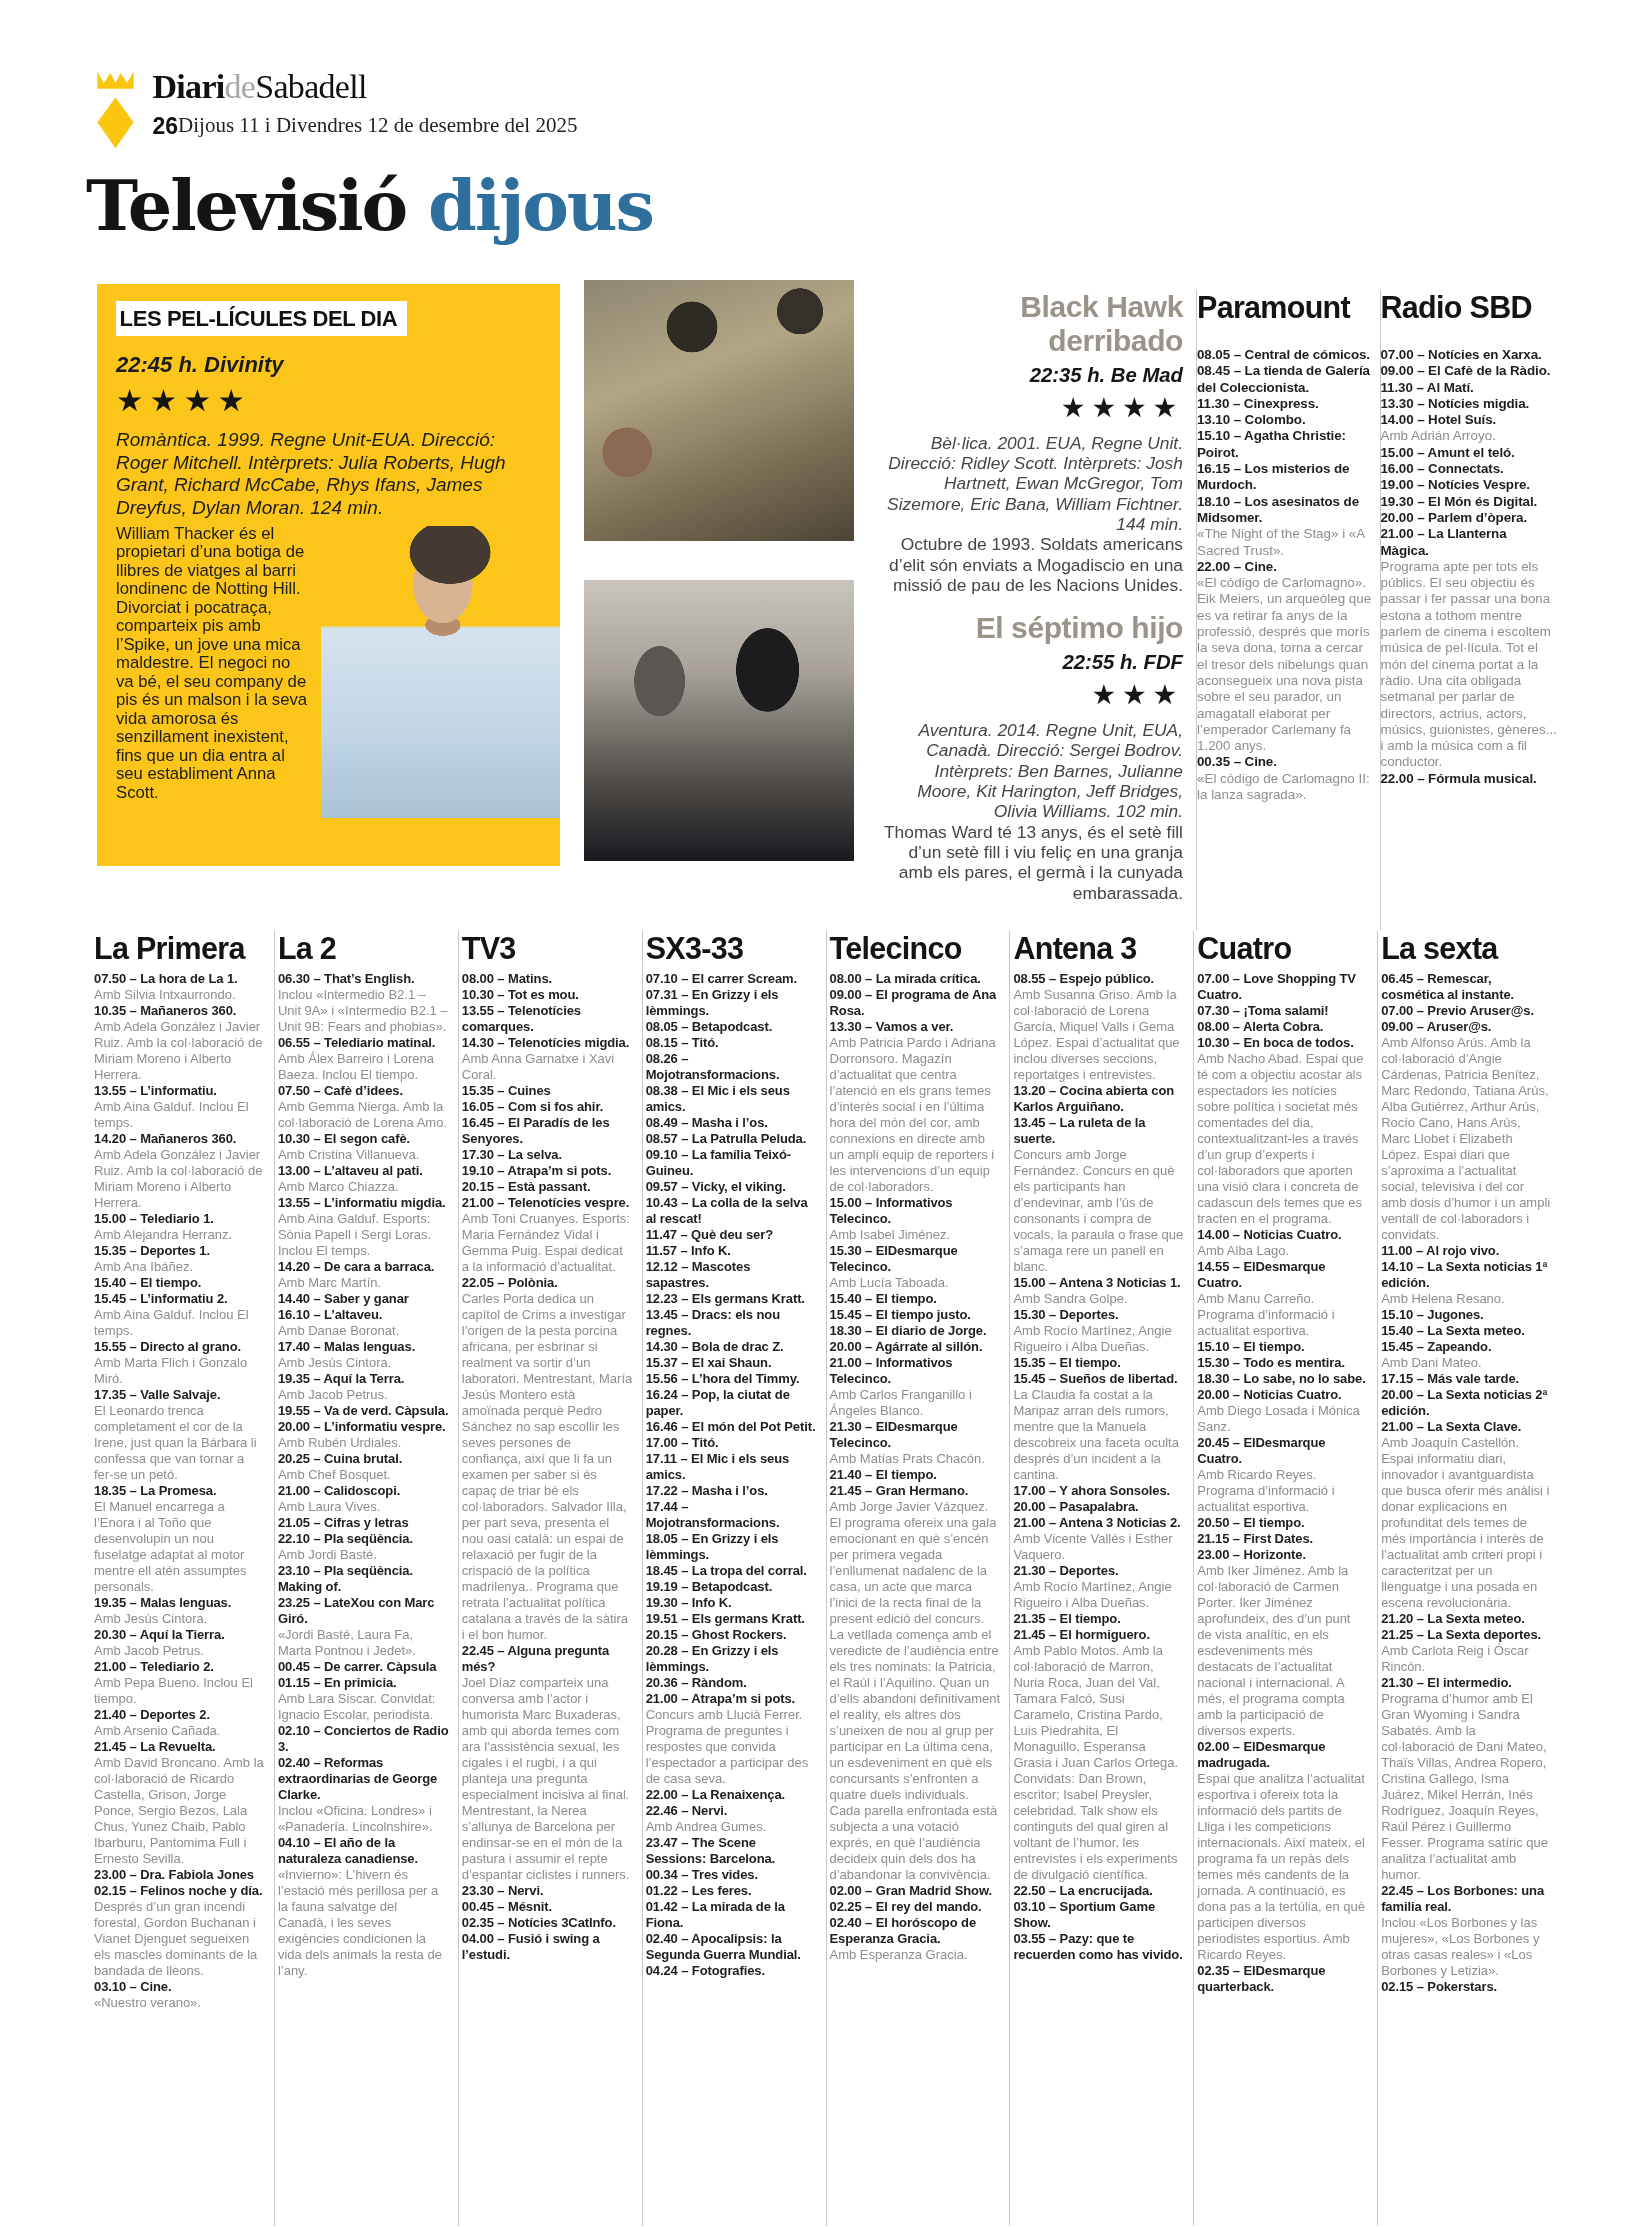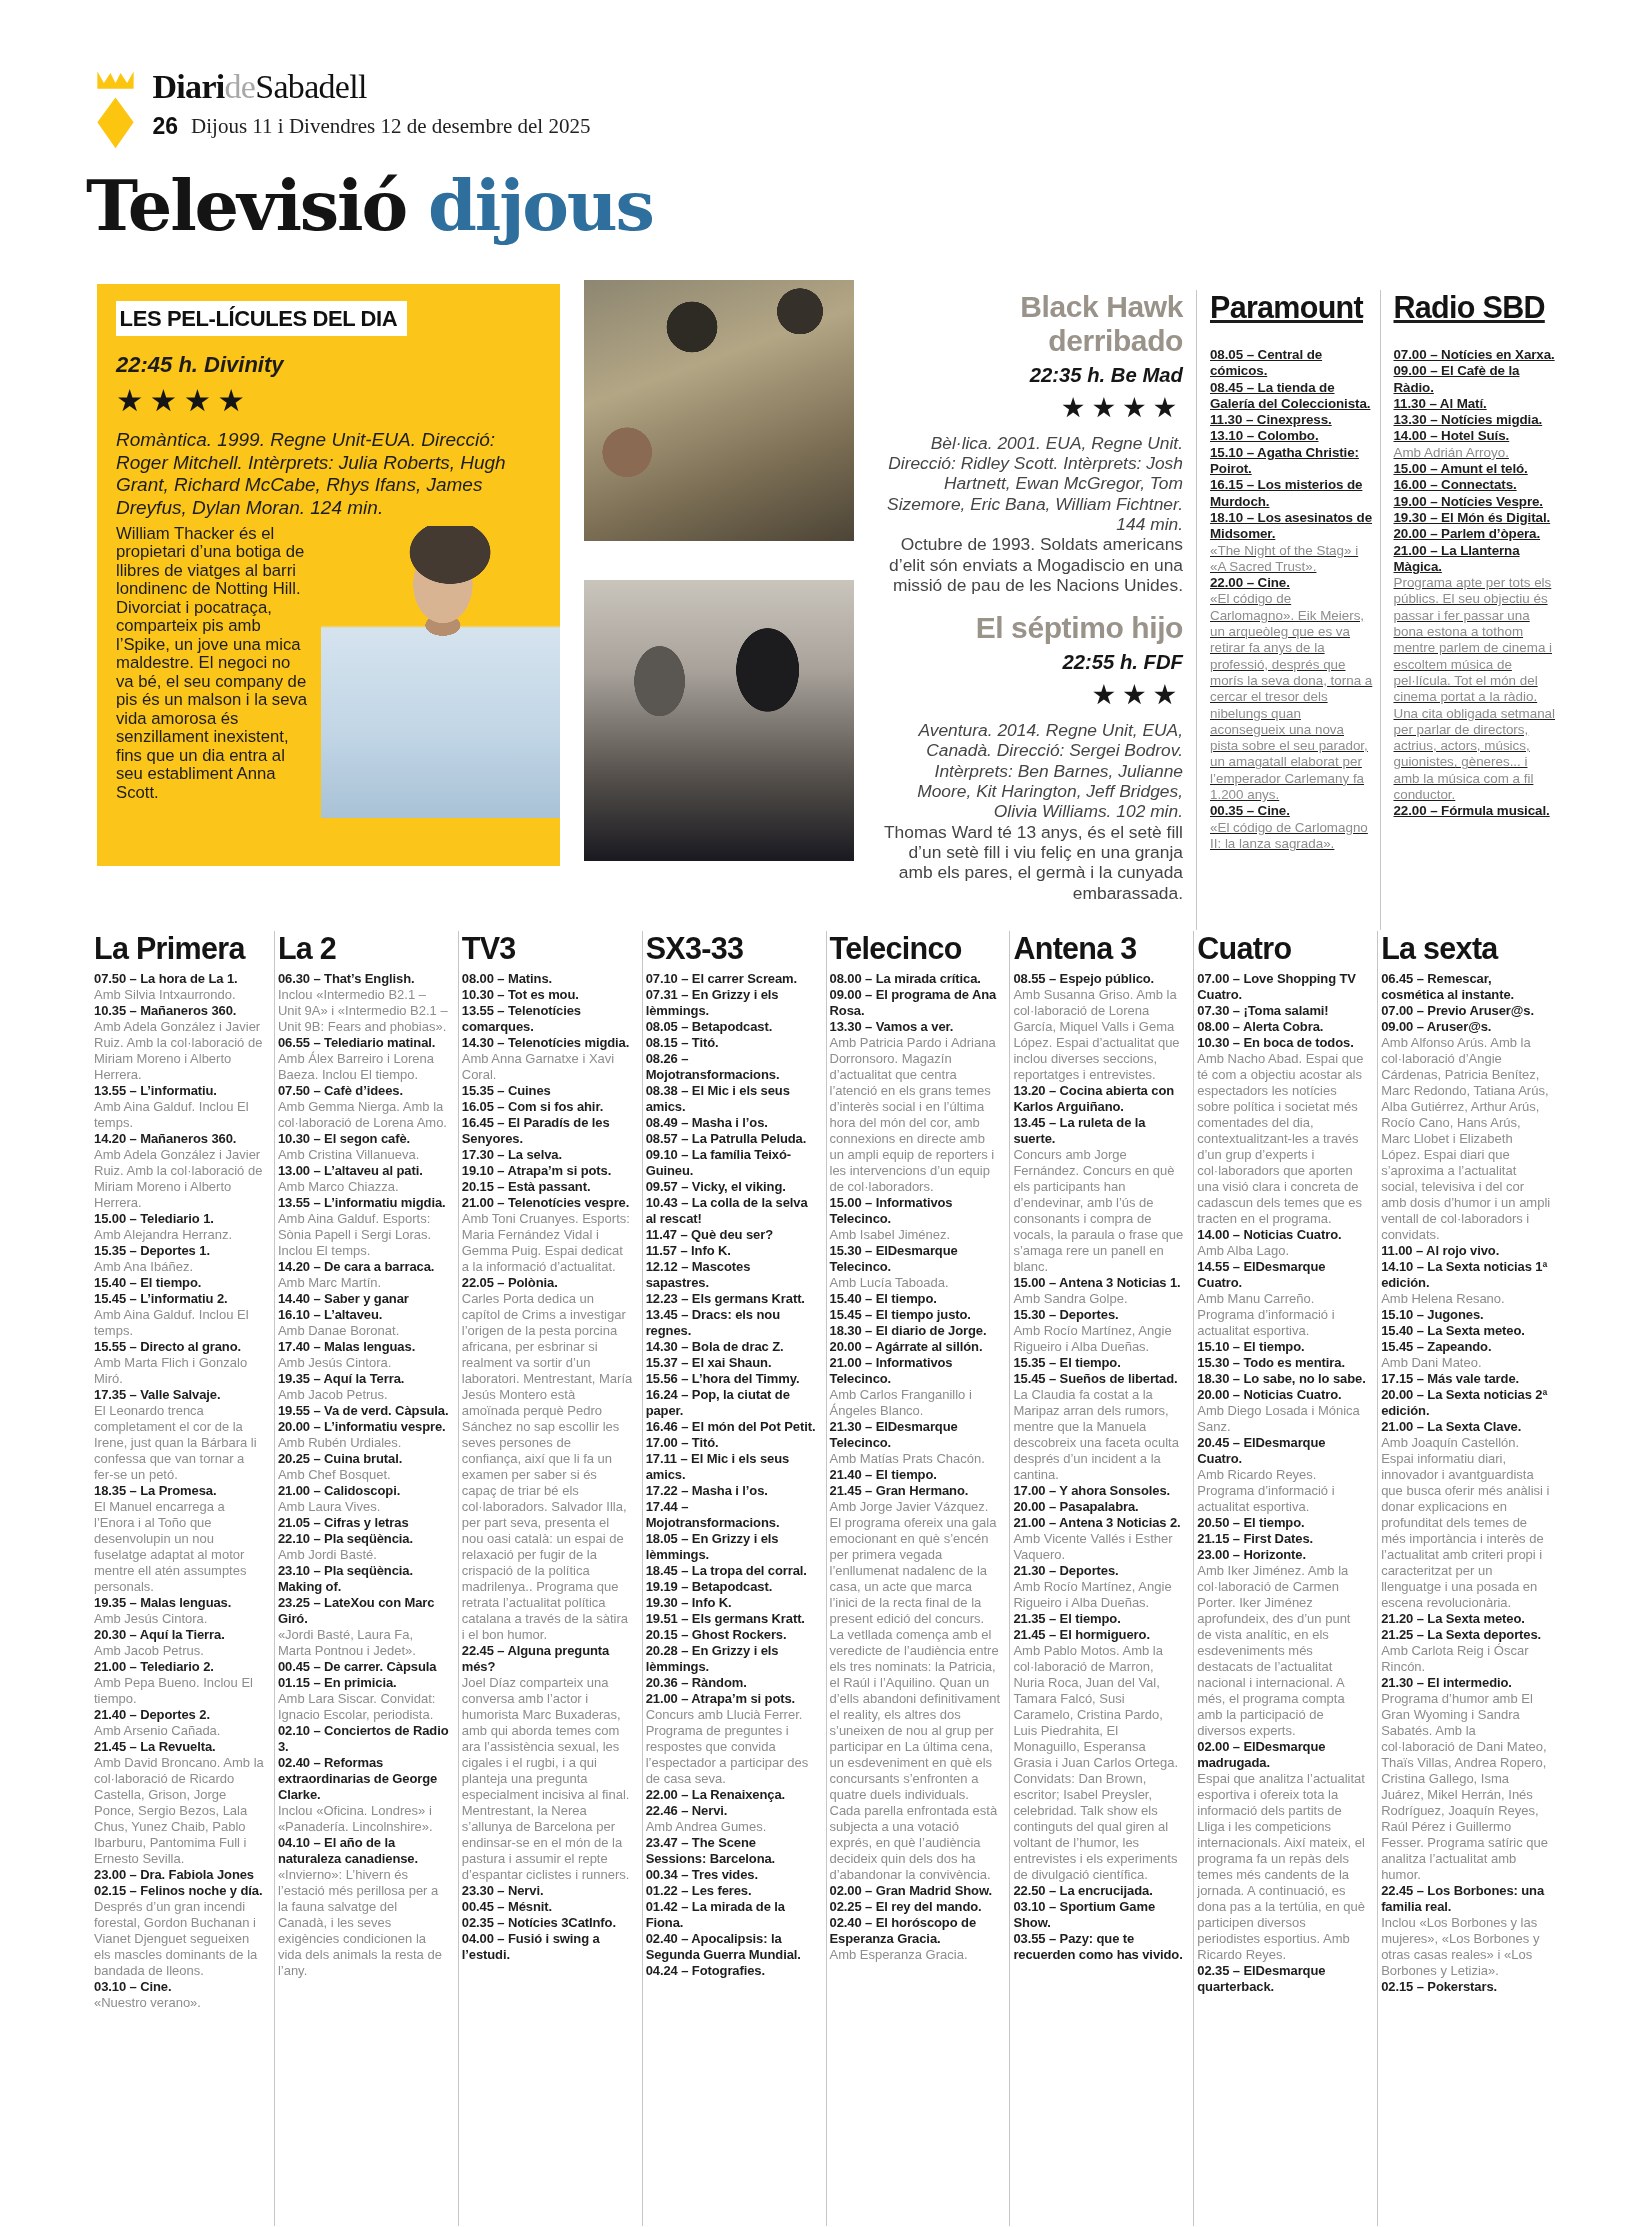--- a/index.html
+++ b/index.html
@@ -5,21 +5,21 @@
   html,body{margin:0;padding:0;background:#e8e8e8;}
   .page{position:relative;width:1651px;height:2227px;background:#ffffff;overflow:hidden;
         font-family:"Liberation Sans",sans-serif;color:#1c1c1c;margin:0 auto;}
   
   .masthead{position:absolute;left:93px;top:70px;display:flex;gap:14.5px;align-items:flex-start;}
   .logo-mark{width:45px;}
   .brand{font-family:"Liberation Serif",serif;font-size:34px;line-height:1;letter-spacing:-0.7px;}
   .brand .b{font-weight:700;color:#111;}
   .brand .mid{color:#a8a8a8;}
   .brand .rest{color:#111;}
-  .pageline{margin-top:9.4px;display:flex;align-items:center;gap:13px;}
+  .pageline{margin-top:9.4px;display:flex;align-items:flex-start;}
   .pagenum{font-weight:700;font-size:23px;color:#111;}
   .dateline{font-family:"Liberation Serif",serif;font-size:21px;color:#222;}
   
   .page-title{position:absolute;left:86px;top:164px;margin:0;font-family:"DejaVu Serif",serif;
               font-weight:700;font-size:70px;letter-spacing:-2.2px;color:#141414;}
   .page-title .blue{color:#2e6f9e;}
   
   .films-box{position:absolute;left:97px;top:284px;width:463px;height:582px;background:#fbc51a;
              padding:17.4px 19px;box-sizing:border-box;overflow:hidden;}
   .films-label{display:inline-block;background:#ffffff;color:#111;font-weight:700;font-size:22px;
@@ -53,21 +53,21 @@
   .movies-row{position:absolute;left:878px;top:290px;width:685px;height:640px;display:flex;overflow:hidden;}
   .features-col{width:318px;padding-right:13px;box-sizing:border-box;text-align:right;}
   .feature{margin-bottom:16px;}
   .feature-title{font-size:30px;font-weight:700;color:#99938a;margin:0 0 5.8px;letter-spacing:-0.4px;}
   .f-time{font-size:20.3px;font-weight:700;font-style:italic;margin:0 0 4.4px;color:#161616;}
   .f-stars{font-family:"DejaVu Sans",sans-serif;font-size:27.6px;letter-spacing:5.8px;margin:0 0 8.7px;color:#161616;}
   .f-credits{font-style:italic;font-size:17.4px;line-height:20.3px;color:#454545;margin:0;}
   .f-syn{font-size:17.4px;line-height:20.3px;color:#454545;margin:0;}
   .side-channels{flex:1;display:flex;}
   .side-channels .channel{width:50%;box-sizing:border-box;border-left:0.7px solid #c6c6c6;
-                          padding-left:13px;padding-right:5.8px;text-decoration:underline;}
+                          padding-right:5.8px;}
   
   .ch-name{font-size:30.5px;font-weight:700;margin:0 0 22px;letter-spacing:-0.7px;color:#141414;}
   .entry{margin:0;}
   .e-b{display:block;font-weight:700;color:#1e1e1e;letter-spacing:-0.1px;}
   .e-n{display:block;color:#8d8d8d;}
   .side-channels .entry{font-size:13.4px;line-height:16.3px;}
   
   .grid{position:absolute;left:94px;top:931px;width:1467px;height:1295px;display:flex;overflow:hidden;}
   .grid .channel{flex:1 1 0;box-sizing:border-box;padding-right:8.7px;}
   .grid .channel:not(:first-child){border-left:0.7px solid #c6c6c6;padding-left:3px;}

